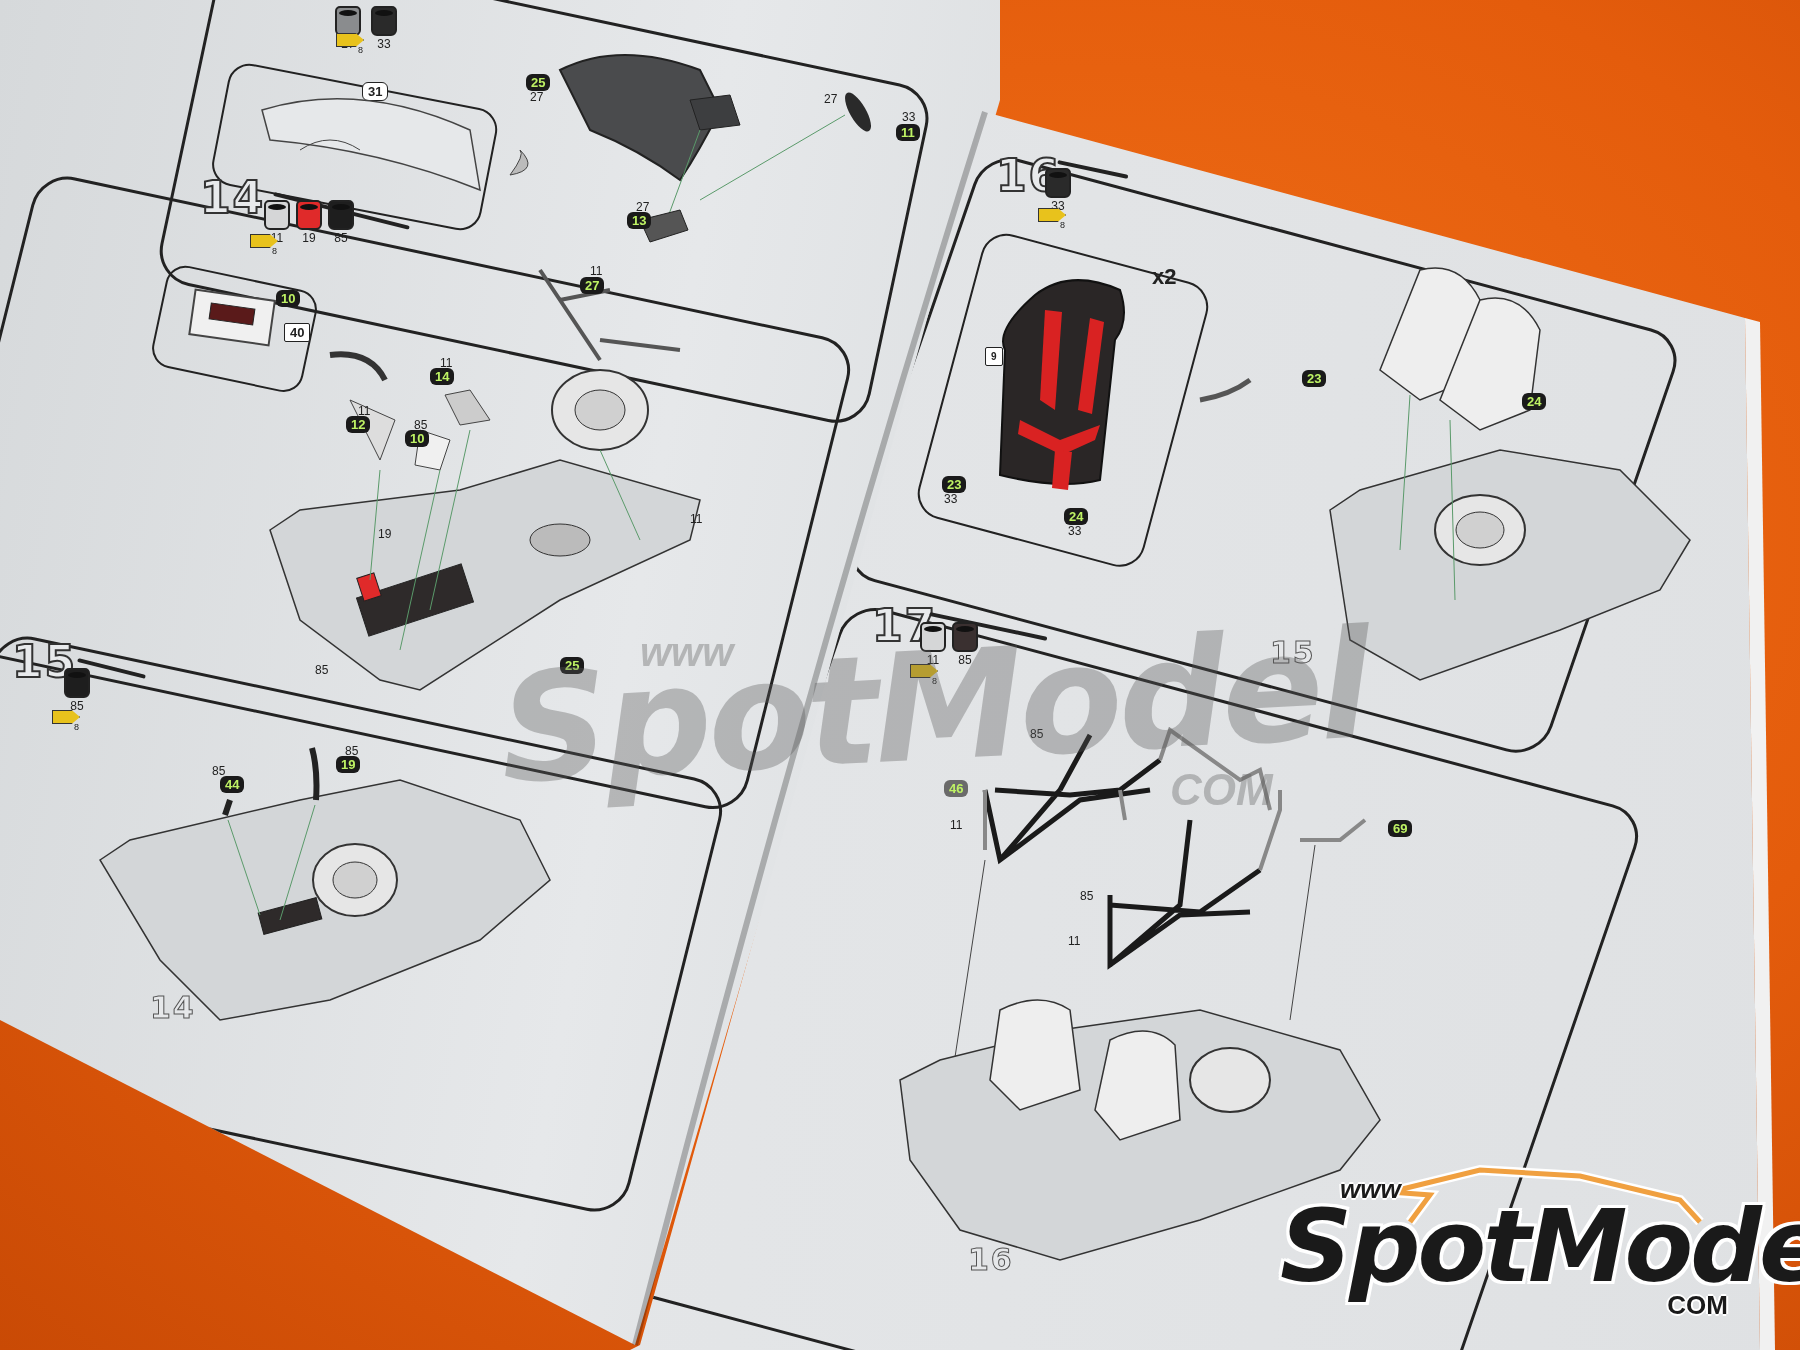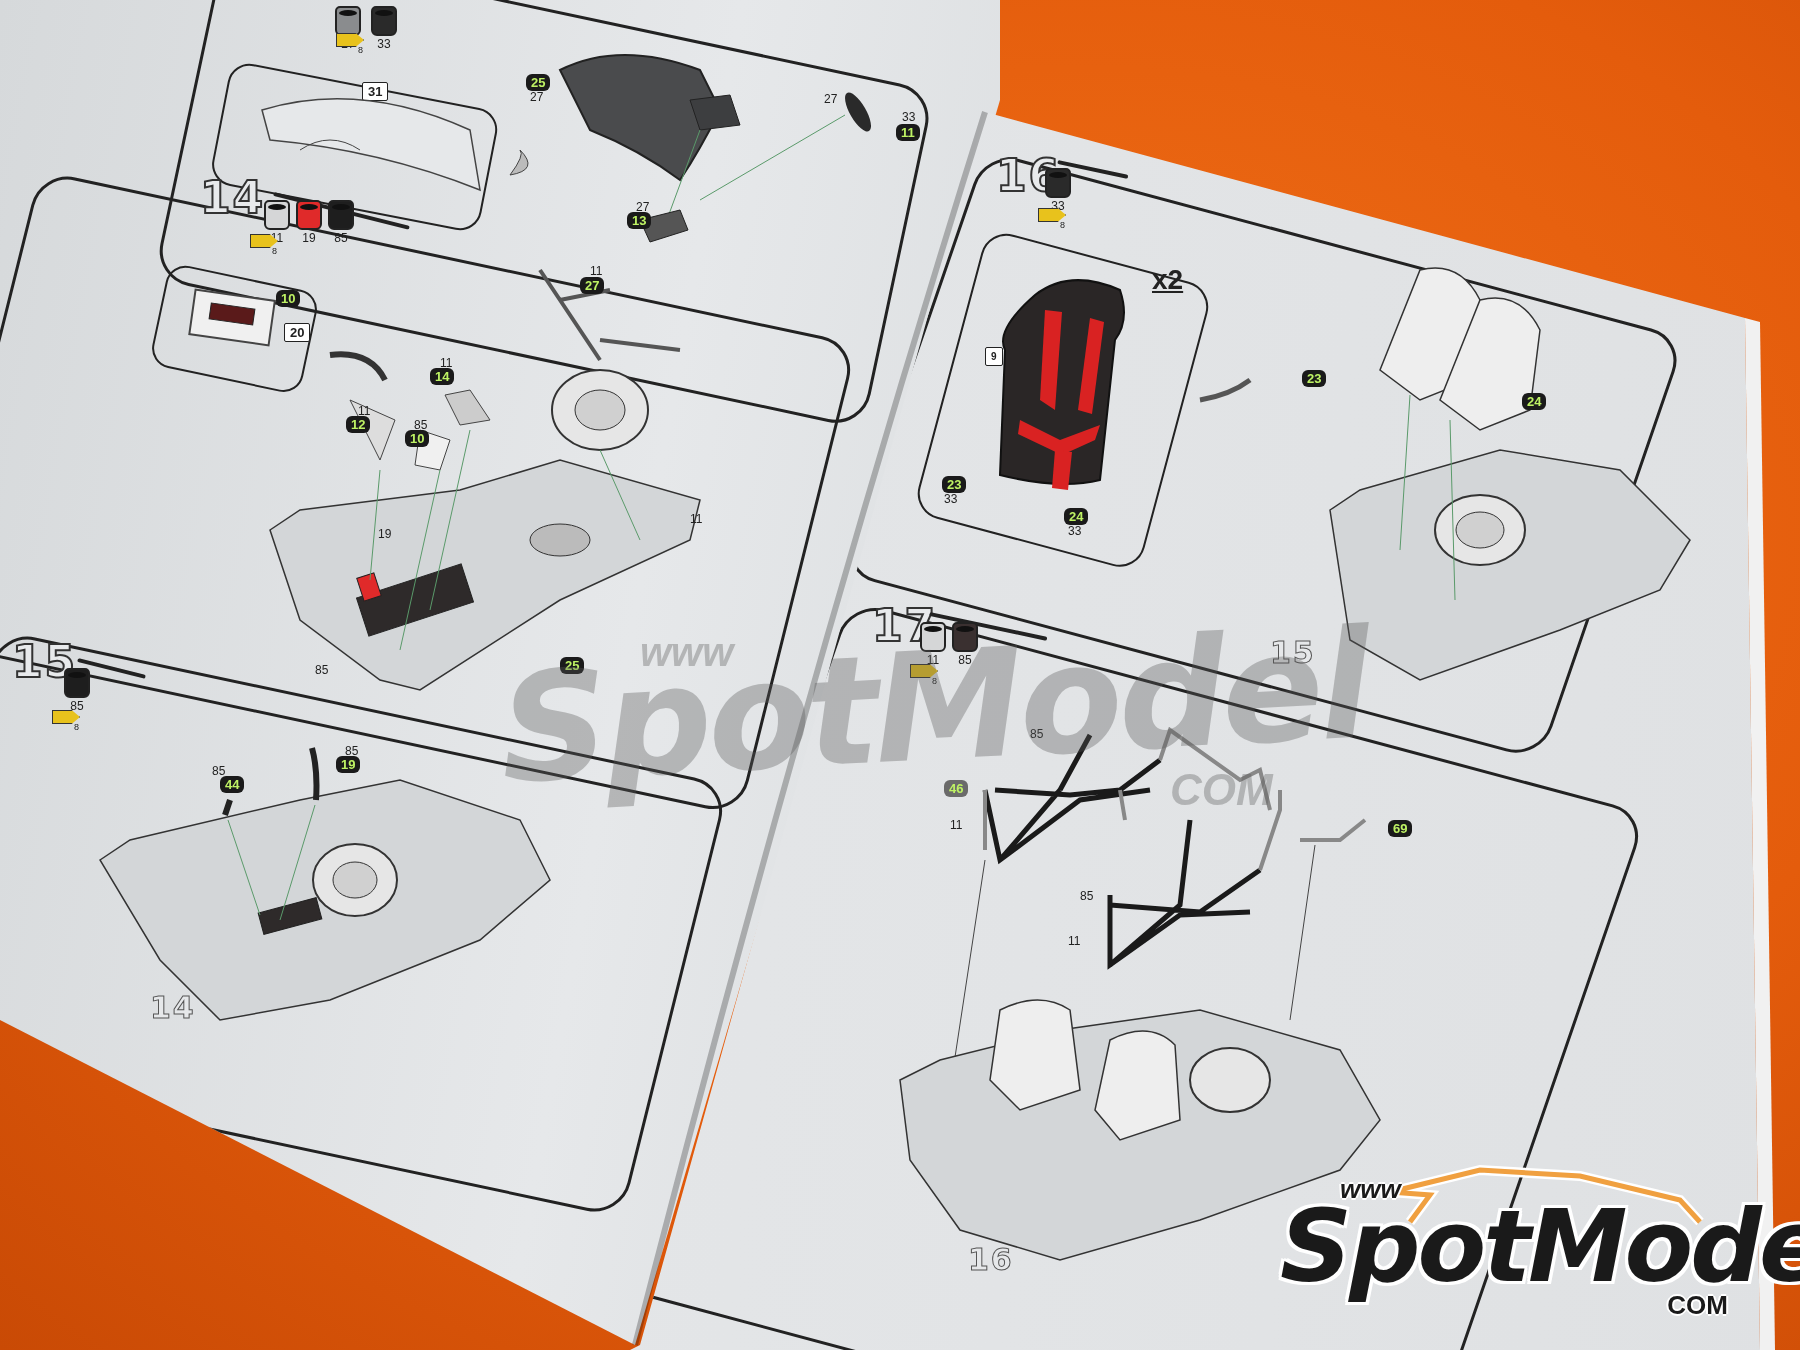--- a/index.html
+++ b/index.html
@@ -39,21 +39,21 @@
   .watermark-com{position:absolute;left:1170px;top:765px;font-size:44px;font-weight:900;font-style:italic;color:rgba(90,90,90,.35);}
   .logo{position:absolute;left:1280px;top:1150px;width:460px;height:175px;}
   .logo-text{position:absolute;left:0;top:38px;font-size:100px;font-weight:900;font-style:italic;color:#1a1a1a;
     letter-spacing:-3px;font-family:"DejaVu Sans",sans-serif;
     text-shadow:3px 0 #fff,-3px 0 #fff,0 3px #fff,0 -3px #fff,3px 3px #fff,-3px -3px #fff,3px -3px #fff,-3px 3px #fff;}
   .logo-www{position:absolute;left:60px;top:24px;font-size:26px;font-weight:900;font-style:italic;color:#1a1a1a;
     text-shadow:2px 0 #fff,-2px 0 #fff,0 2px #fff,0 -2px #fff;}
   .logo-com{position:absolute;right:12px;bottom:4px;font-size:26px;font-weight:900;color:#1a1a1a;
     text-shadow:2px 0 #fff,-2px 0 #fff,0 2px #fff,0 -2px #fff;}
   .logo svg{position:absolute;left:0;top:0;}
-  .x2{position:absolute;font-size:28px;font-weight:900;color:#222;text-decoration:underline;}
+  .x2{position:absolute;font-size:22px;font-weight:900;color:#222;}
   svg.draw{position:absolute;overflow:visible;}
 </style>
 </head>
 <body>
 
 <div class="bg"></div>
 
 <div class="stage">
 
   <div class="page page-under"></div>
@@ -68,21 +68,21 @@
             <span class="pot-num">27</span>
           </div>
         <div class="pot">
             <div class="pot-body" style="background:#2a2a2a"></div>
             <span class="pot-num">33</span>
           </div>
       </div>
       <div class="glue" style="left:336px;top:33px;"></div>
       <span class="glue-label" style="left:358px;top:45px;">8</span>
       <div class="panel" style="left:232px;top:60px;width:270px;height:120px;border-width:2px;border-radius:22px;transform:rotate(11deg);transform-origin:0 0;"></div>
-      <span class="tag out" style="left:362px;top:82px;">31</span>
+      <span class="tag out" style="left:362px;top:82px;border-radius:6px;">31</span>
       <svg class="draw" style="left:0;top:0;" width="1000" height="260">
         <path d="M262 110 Q360 80 470 130 L480 190 Q380 150 270 140 Z" fill="#e6e8ea" stroke="#444" stroke-width="1.5"></path>
         <path d="M300 150 Q330 130 360 150" fill="none" stroke="#444"></path>
         <path d="M560 70 Q620 40 700 70 L720 110 Q700 150 680 180 Q640 150 590 130 Z" fill="#4a4b4d" stroke="#222" stroke-width="2"></path>
         <path d="M690 100 L730 95 L740 125 L700 130 Z" fill="#3d3e40" stroke="#222"></path>
         <path d="M520 150 Q540 170 510 175 Q525 155 520 150" fill="#bbb" stroke="#444"></path>
         <ellipse cx="858" cy="112" rx="8" ry="22" fill="#2a2a2a" transform="rotate(-30 858 112)"></ellipse>
         <line x1="845" y1="115" x2="700" y2="200" stroke="#5a9a6a"></line>
         <line x1="700" y1="130" x2="665" y2="225" stroke="#5a9a6a"></line>
         <path d="M640 220 L680 210 L688 230 L650 242 Z" fill="#555" stroke="#222"></path>
@@ -132,21 +132,21 @@
         <path d="M270 530 L300 510 L460 490 L560 460 L700 500 L690 540 L560 600 L420 690 L380 680 L300 620 Z" fill="#d3d6d8" stroke="#333" stroke-width="1.5"></path>
         <rect x="360" y="580" width="110" height="40" fill="#2e2a2a" stroke="#222" transform="rotate(-18 415 600)"></rect>
         <rect x="360" y="575" width="18" height="24" fill="#e02a2a" stroke="#222" transform="rotate(-18 369 587)"></rect>
         <ellipse cx="560" cy="540" rx="30" ry="16" fill="#bbb" stroke="#333"></ellipse>
         <line x1="380" y1="470" x2="370" y2="580" stroke="#5a9a6a"></line>
         <line x1="440" y1="470" x2="400" y2="650" stroke="#5a9a6a"></line>
         <line x1="470" y1="430" x2="430" y2="610" stroke="#5a9a6a"></line>
         <line x1="600" y1="450" x2="640" y2="540" stroke="#5a9a6a"></line>
       </svg>
       <span class="tag" style="left:276px;top:290px;">10</span>
-      <span class="tag out" style="left:284px;top:323px;">20</span>
+      <span class="tag out" style="left:284px;top:323px;">40</span>
       <span class="lbl" style="left:590px;top:264px;">11</span>
       <span class="tag" style="left:580px;top:277px;">27</span>
       <span class="lbl" style="left:440px;top:356px;">11</span>
       <span class="tag" style="left:430px;top:368px;">14</span>
       <span class="lbl" style="left:358px;top:404px;">11</span>
       <span class="tag" style="left:346px;top:416px;">12</span>
       <span class="lbl" style="left:414px;top:418px;">85</span>
       <span class="tag" style="left:405px;top:430px;">10</span>
       <span class="lbl" style="left:378px;top:527px;">19</span>
       <span class="lbl" style="left:315px;top:663px;">85</span>

